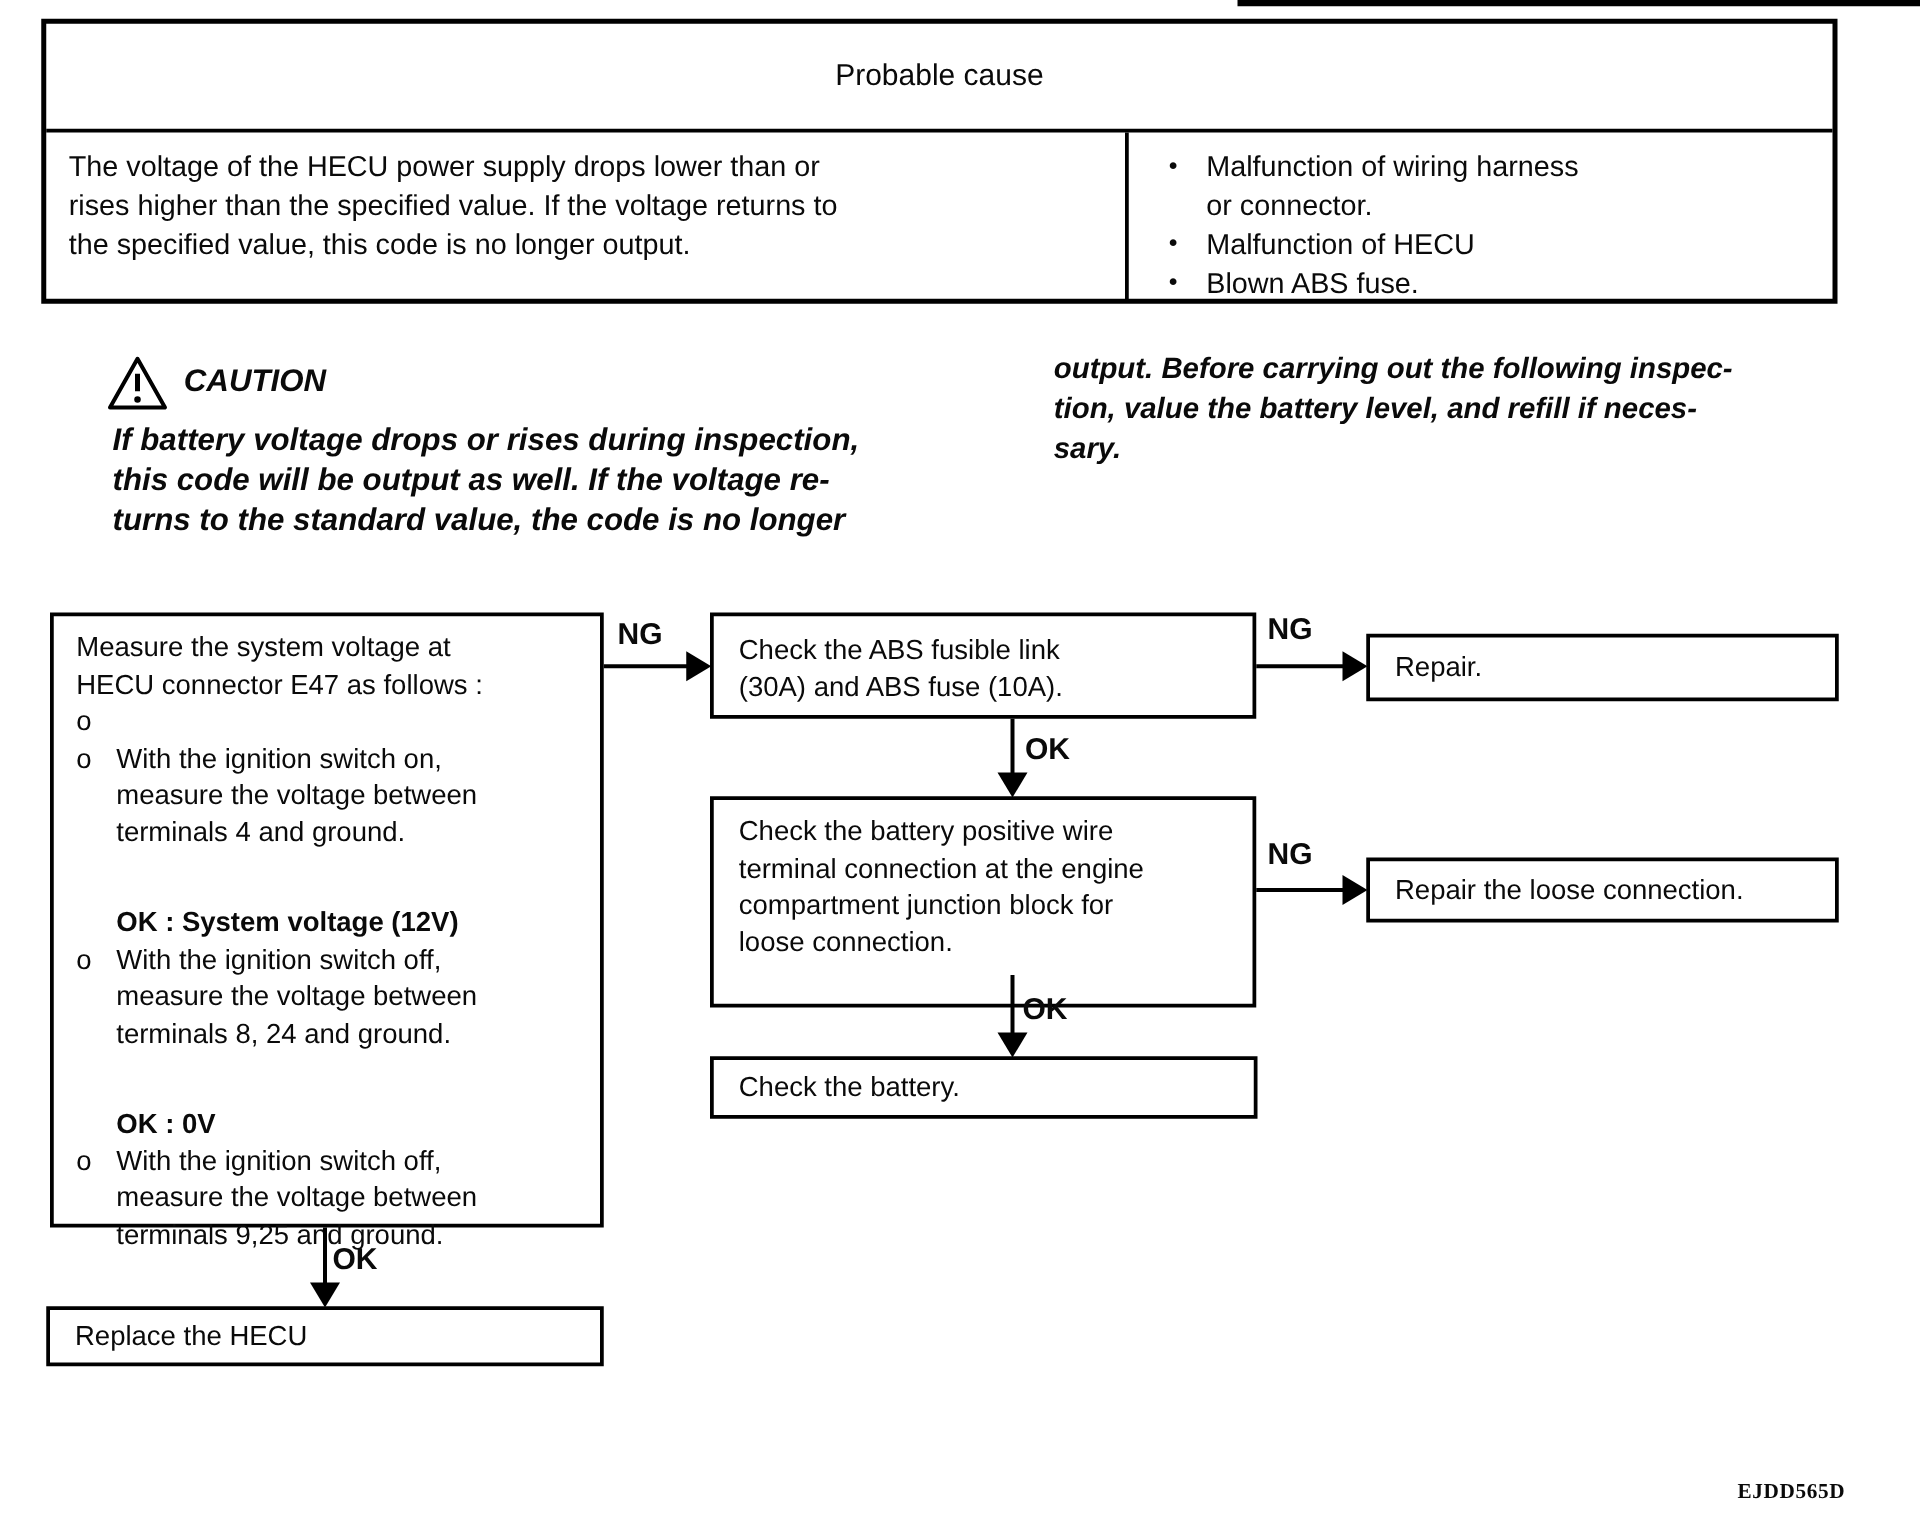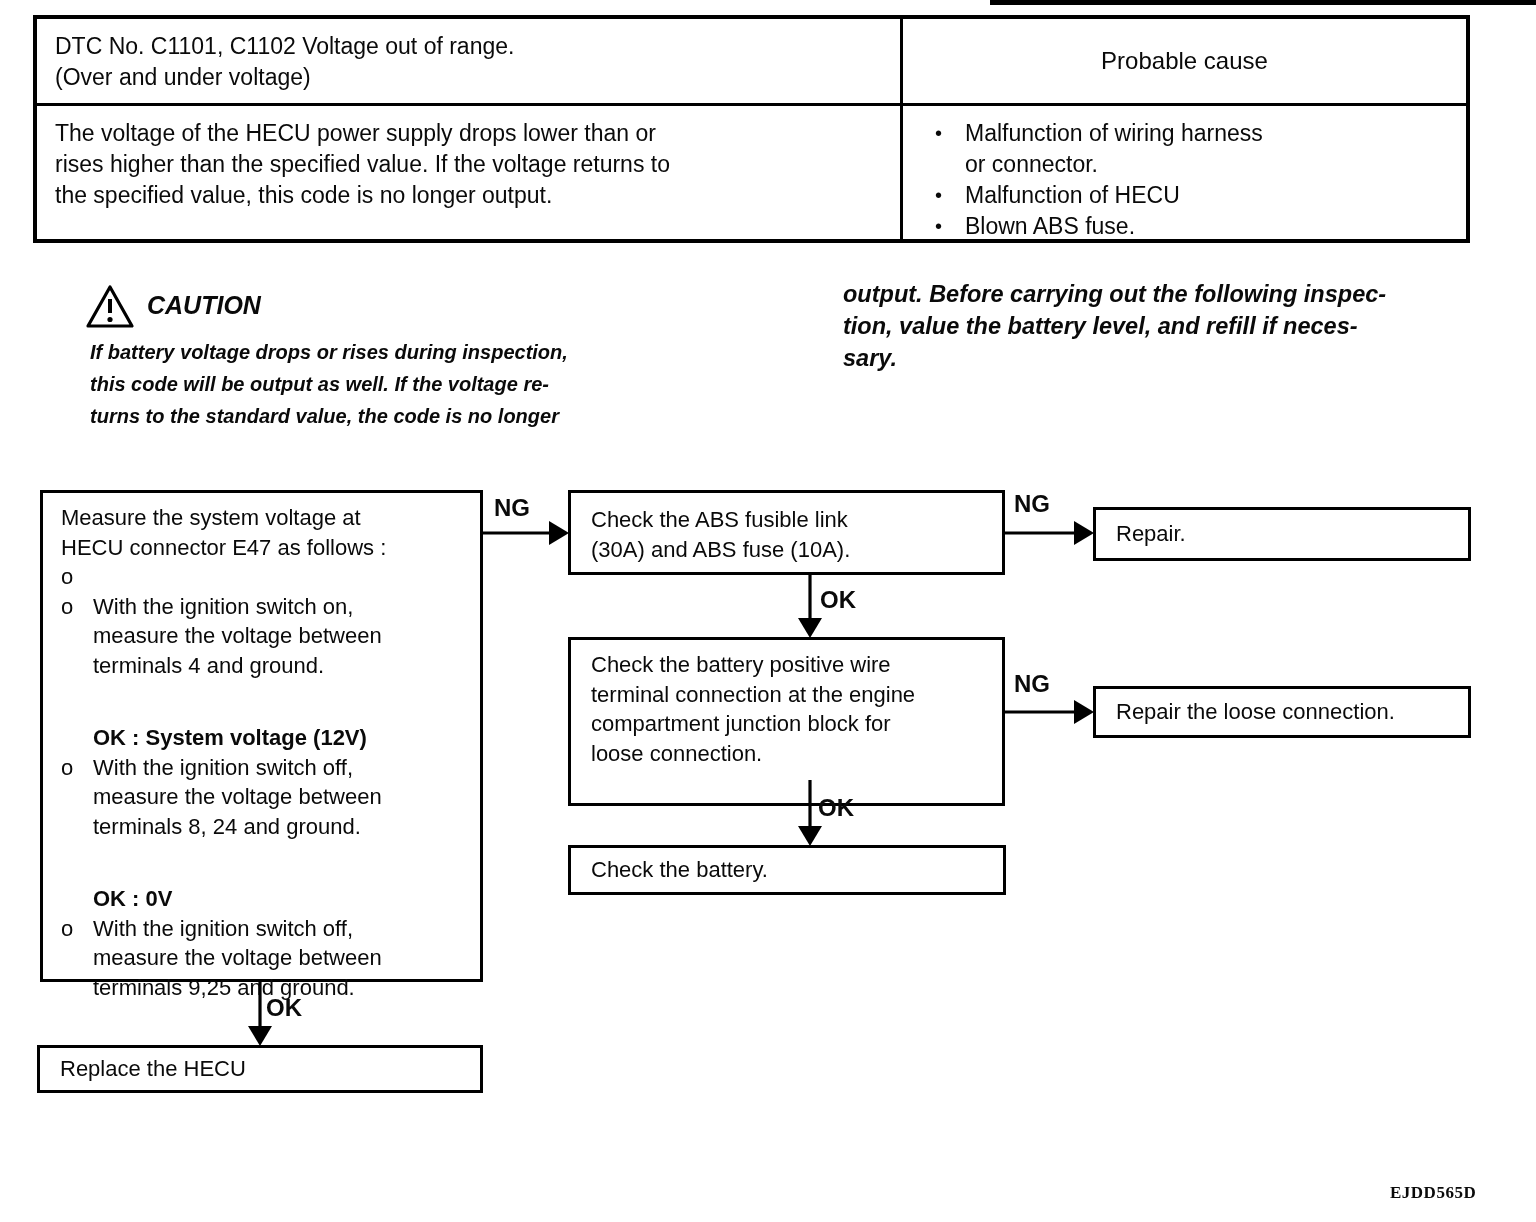--- a/index.html
+++ b/index.html
@@ -16,21 +16,21 @@
   .t-row.header{flex:0 0 84px;border-bottom:3px solid #000;}
   .t-cell{box-sizing:border-box;}
   .t-left{width:866px;border-right:3px solid #000;padding:12px 20px 0 18px;font-size:23px;line-height:31px;}
   .t-right{flex:1;padding:0;}
   .t-right.hdr{display:flex;align-items:center;justify-content:center;font-size:24px;}
   .causes{padding:12px 10px 0 32px;font-size:23px;line-height:31px;}
   .cause{display:flex;}
   .bullet{width:30px;flex:0 0 30px;font-size:20px;}
   
   .caution-label{position:absolute;left:147px;top:291px;font-size:25px;font-weight:700;font-style:italic;}
-  .caution-left{position:absolute;left:90px;top:336px;width:680px;font-size:20px;line-height:32px;font-weight:700;font-style:italic;}
+  .caution-left{position:absolute;left:90px;top:336px;width:680px;font-size:25px;line-height:32px;font-weight:700;font-style:italic;}
   .caution-right{position:absolute;left:843px;top:278px;width:680px;font-size:23.5px;line-height:32px;font-weight:700;font-style:italic;}
   .warn-icon{position:absolute;left:85px;top:284px;}
   
   .fbox{position:absolute;border:3px solid #000;box-sizing:border-box;background:#fff;font-size:22px;line-height:29.5px;}
   .fbox.pad{padding:10px 14px 0 18px;}
   .fbox.center-v{display:flex;align-items:center;padding:0 0 0 20px;}
   .measure{left:40px;top:490px;width:443px;height:492px;}
   .fusible{left:568px;top:490px;width:437px;height:85px;padding:12px 0 0 20px;}
   .batwire{left:568px;top:637px;width:437px;height:169px;padding:10px 14px 0 20px;}
   .repair1{left:1093px;top:507px;width:378px;height:54px;}
@@ -48,24 +48,20 @@
 </style>
 </head>
 <body>
 
 <div class="page">
 
   <div class="top-rule"></div>
 
   <div class="dtc-table">
     <div class="t-row header">
-      <div class="t-cell t-left">
-        <span class="ml">DTC No.  C1101, C1102 Voltage out of range.
-(Over and under voltage)</span>
-      </div>
       <div class="t-cell t-right hdr">Probable cause</div>
     </div>
     <div class="t-row">
       <div class="t-cell t-left">
         <span class="ml">The voltage of the HECU power supply drops lower than or
 rises higher than the specified value.  If the voltage returns to
 the specified value, this code is no longer output.</span>
       </div>
       <div class="t-cell t-right">
         <div class="causes">

